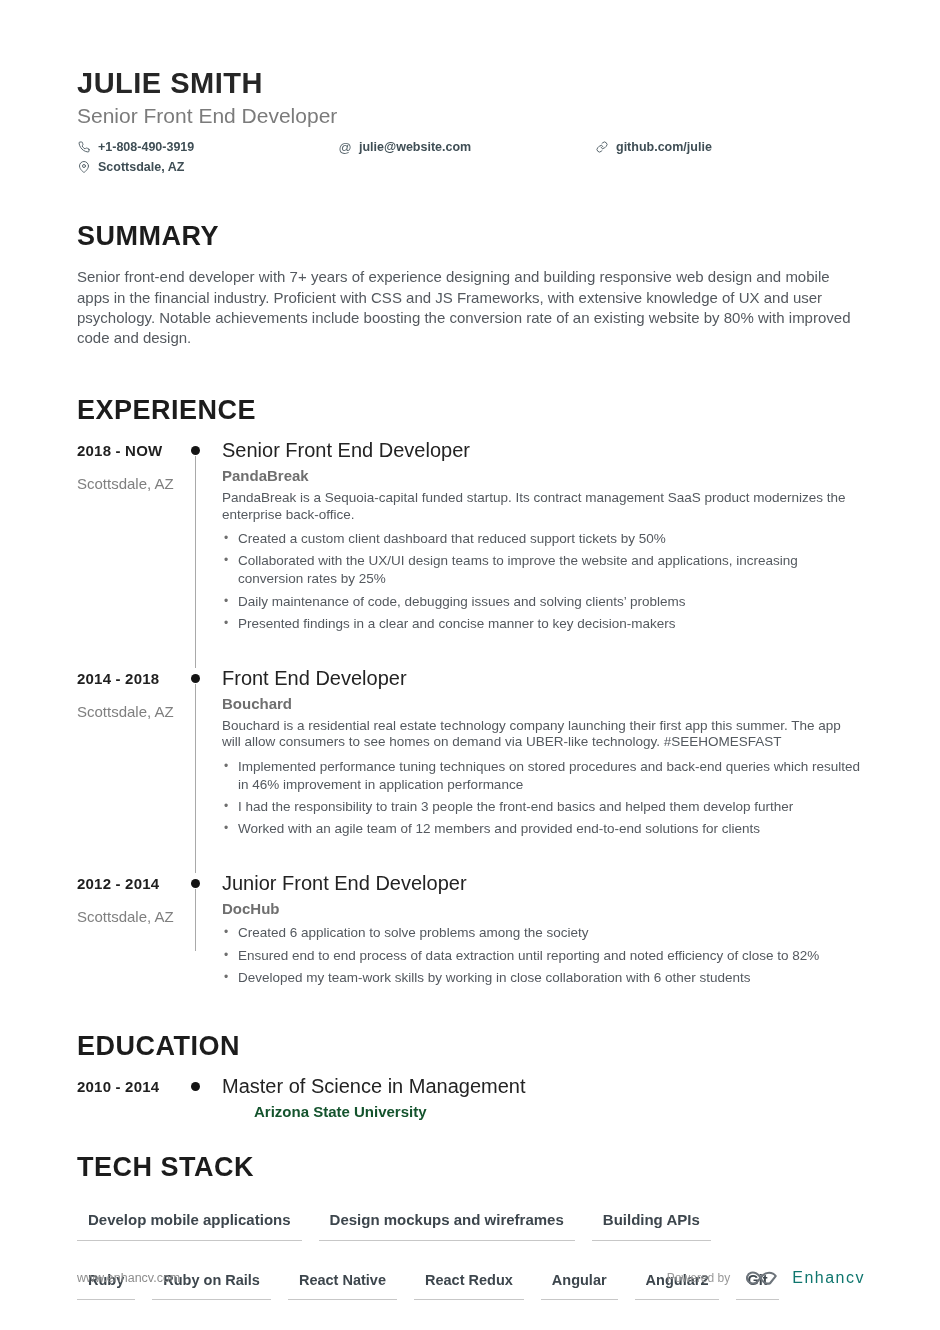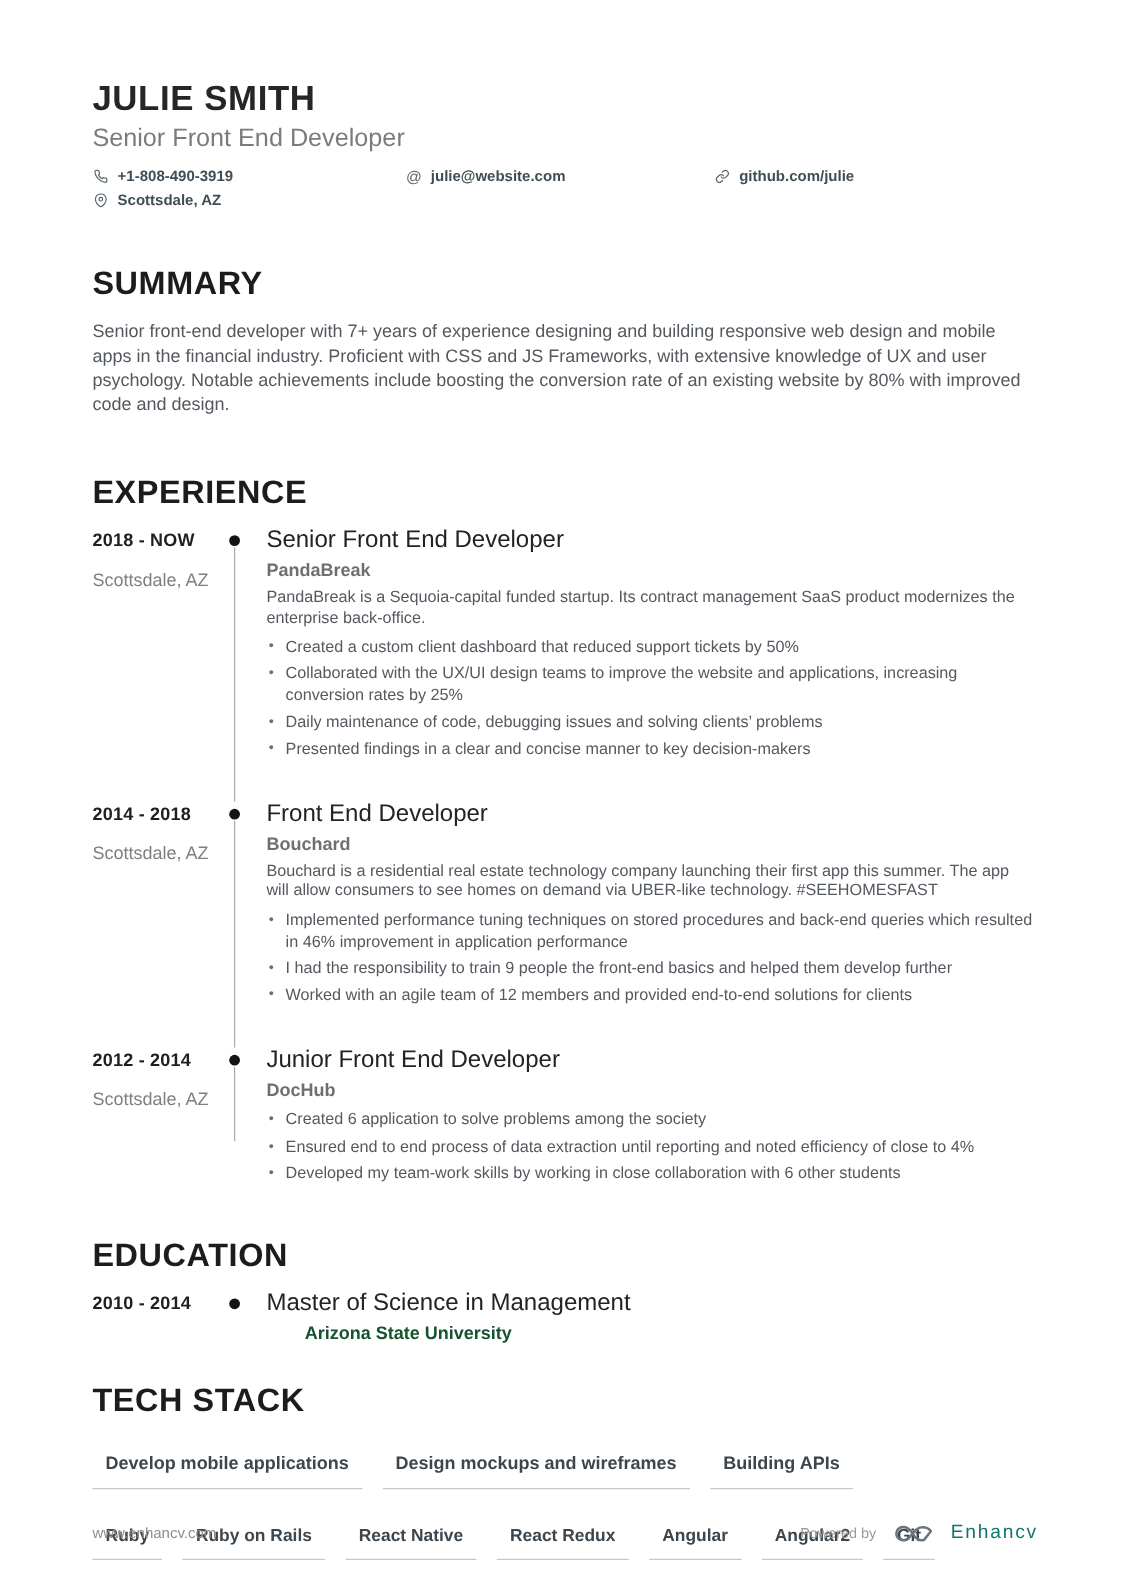--- a/index.html
+++ b/index.html
@@ -167,41 +167,41 @@
           <div class="e-time">
             <span class="e-dot"></span>
             <span class="e-line"></span>
           </div>
           <div class="e-body">
             <h3 class="e-title">Front End Developer</h3>
             <div class="e-company">Bouchard</div>
             <p class="e-desc">Bouchard is a residential real estate technology company launching their first app this summer. The app will allow consumers to see homes on demand via UBER-like technology. #SEEHOMESFAST</p>
             <ul class="e-bullets">
               <li>Implemented performance tuning techniques on stored procedures and back-end queries which resulted in 46% improvement in application performance</li>
-              <li>I had the responsibility to train 9 people the front-end basics and helped them develop further</li>
+              <li>I had the responsibility to train 3 people the front-end basics and helped them develop further</li>
               <li>Worked with an agile team of 12 members and provided end-to-end solutions for clients</li>
             </ul>
           </div>
         </div>
 
         <div class="entry">
           <div class="e-left">
             <div class="e-dates">2012 - 2014</div>
             <div class="e-loc">Scottsdale, AZ</div>
           </div>
           <div class="e-time">
             <span class="e-dot"></span>
             <span class="e-line short"></span>
           </div>
           <div class="e-body">
             <h3 class="e-title">Junior Front End Developer</h3>
             <div class="e-company">DocHub</div>
             <ul class="e-bullets">
               <li>Created 6 application to solve problems among the society</li>
-              <li>Ensured end to end process of data extraction until reporting and noted efficiency of close to 4%</li>
+              <li>Ensured end to end process of data extraction until reporting and noted efficiency of close to 82%</li>
               <li>Developed my team-work skills by working in close collaboration with 6 other students</li>
             </ul>
           </div>
         </div>
 
       </div>
     </section>
 
     <section class="sec-edu">
       <h2 class="section">EDUCATION</h2>

